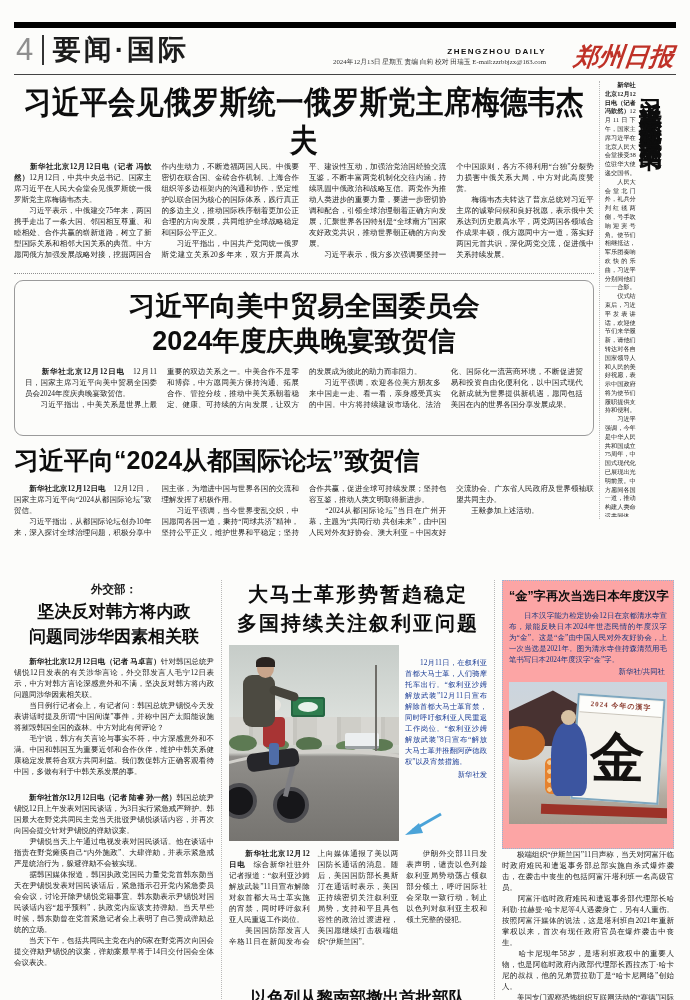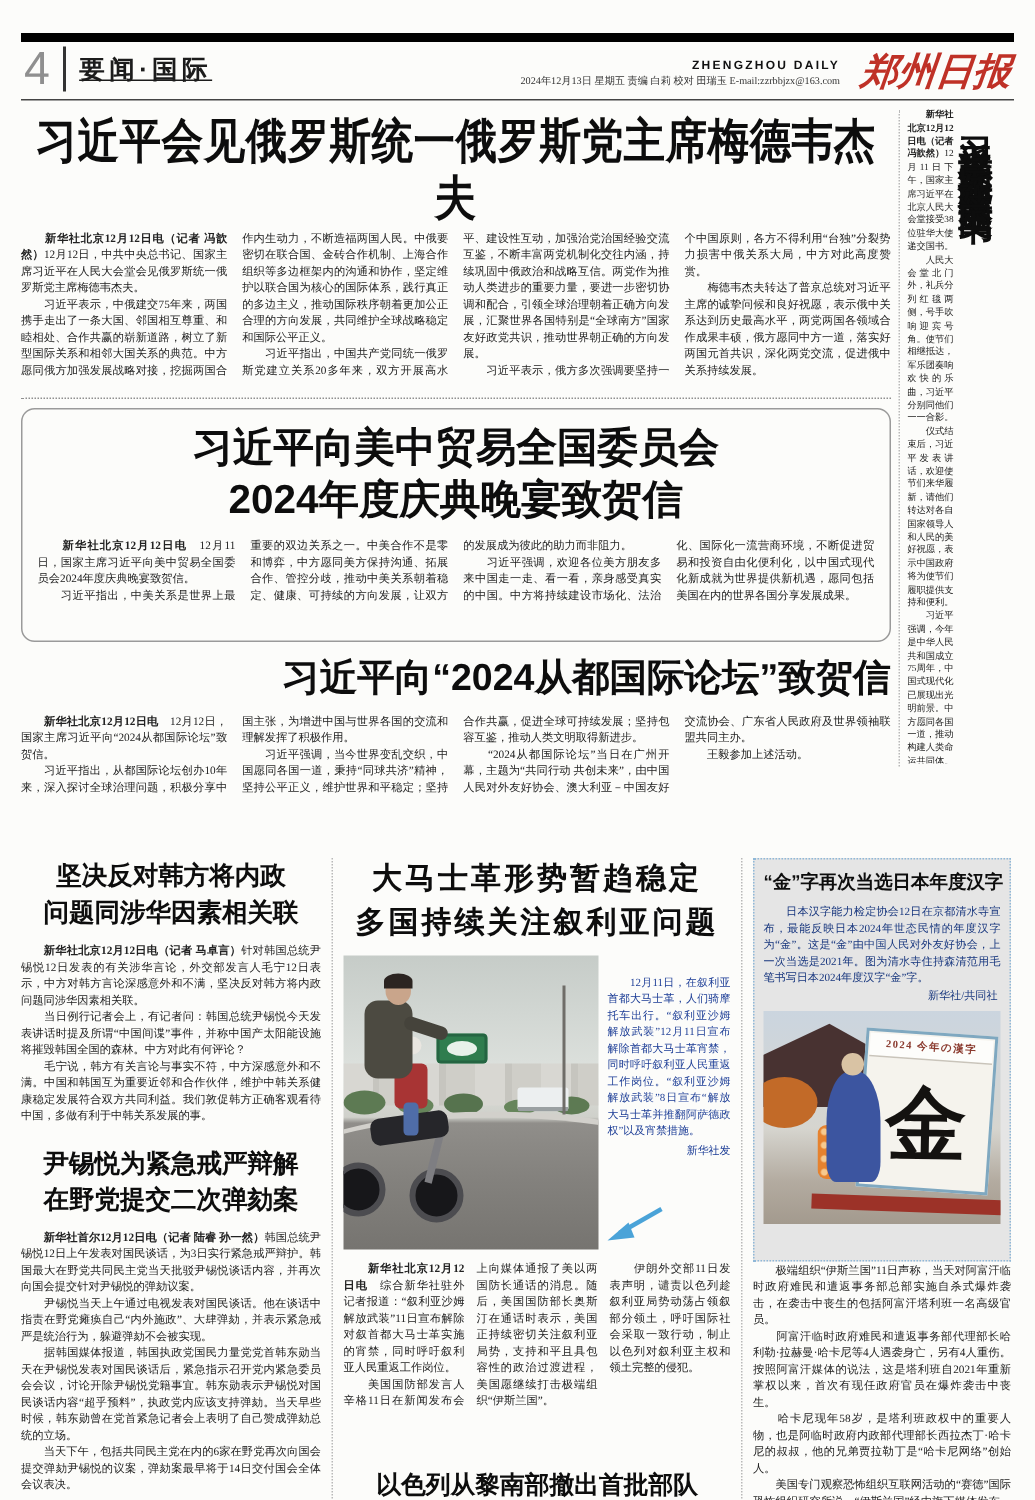--- a/index.html
+++ b/index.html
@@ -7,22 +7,22 @@
         font-family:"Liberation Serif","DejaVu Serif",serif;color:#1c1c1c;overflow:hidden;
         box-sizing:border-box;padding:22px 14px 0 14px;}
   .sans{font-family:"Liberation Sans","DejaVu Sans",sans-serif;}
   
   .topbar{height:6px;background:#000;}
   .header{display:flex;justify-content:space-between;align-items:flex-end;
           border-bottom:1.5px solid #444;padding:3px 2px 5px 2px;}
   .hleft{display:flex;align-items:center;gap:9px;}
   .pageno{font-size:31px;line-height:30px;color:#8f8f8f;font-family:"Liberation Sans",sans-serif;}
   .hdiv{width:1.5px;height:30px;background:#333;}
-  .section{font-size:17px;font-weight:bold;letter-spacing:3px;font-family:"Liberation Sans",sans-serif;text-decoration:underline;}
-  .hright{display:flex;align-items:flex-end;gap:14px;}
+  .section{font-size:28px;font-weight:bold;letter-spacing:3px;font-family:"Liberation Sans",sans-serif;}
+  .hright{display:flex;align-items:flex-end;gap:28px;}
   .hmeta{text-align:right;padding-bottom:2px;}
   .men{font-size:8px;font-weight:bold;letter-spacing:1.5px;color:#111;}
   .dateline{font-size:6.8px;color:#333;margin-top:1px;}
   .logo{font-size:25px;font-weight:bold;font-style:italic;color:#bf3127;line-height:1;
         font-family:"Liberation Serif",serif;transform:skewX(-6deg);}
   
   .lead{font-weight:bold;}
   .jbody{text-align:justify;white-space:pre-line;overflow:hidden;color:#222;}
   .body4{column-count:4;column-gap:10px;font-size:7.5px;line-height:11px;}
   .body3{column-count:3;column-gap:8px;font-size:7.5px;line-height:11px;}
@@ -34,21 +34,21 @@
   .stripR{width:72px;margin-left:5px;border-left:1px dotted #b8b8b8;padding-left:5px;
           display:flex;height:438px;}
   .strip-body{width:31px;font-size:6.2px;line-height:8.8px;height:436px;}
   .strip-headline{writing-mode:vertical-rl;font-size:23px;font-weight:900;letter-spacing:3px;
                   line-height:1.05;margin-left:3px;color:#0d0d0d;}
   .h1{font-size:27.5px;font-weight:900;text-align:center;line-height:1.2;letter-spacing:0.5px;
       transform:scaleY(1.15);transform-origin:top;color:#0d0d0d;margin:2px 0 12px 0;}
   .boxed{border:1.2px solid #9a9a9a;border-radius:9px;padding:8px 10px 5px 10px;margin-top:2px;}
   .h2{font-size:27px;font-weight:900;text-align:center;line-height:1.3;white-space:pre-line;
       color:#0d0d0d;margin-bottom:7px;}
-  .h3{font-size:25px;font-weight:900;text-align:right;line-height:1.25;color:#0d0d0d;
+  .h3{font-size:25px;font-weight:900;text-align:left;line-height:1.25;color:#0d0d0d;
       margin:9px 0 7px 0;}
   .a1b{height:106px;}
   .a2b{height:64px;}
   .a3b{height:88px;}
   
   .rowB{display:flex;margin-top:9px;align-items:stretch;}
   .colL{width:200px;padding-right:7px;border-right:1px dotted #b8b8b8;}
   .colM{width:258px;padding:0 7px;border-right:1px dotted #b8b8b8;}
   .colR{width:172px;padding-left:7px;}
   .kicker{font-size:11.5px;font-weight:bold;text-align:center;margin:2px 0 3px 0;}
@@ -60,21 +60,21 @@
   .h6{font-size:20px;font-weight:900;text-align:center;line-height:1.45;letter-spacing:2px;
       white-space:pre-line;color:#0d0d0d;}
   .photo-row{display:flex;margin-top:7px;}
   .caption-col{width:82px;padding:1px 0 0 6px;font-size:7.3px;line-height:11px;color:#1c3d96;
                text-align:justify;white-space:pre-line;position:relative;}
   .cap-credit{display:block;text-align:right;margin-top:2px;}
   .cap-arrow{position:absolute;bottom:4px;left:2px;}
   .a6b{height:132px;margin-top:7px;}
   .h7{font-size:16.5px;font-weight:900;text-align:center;color:#0d0d0d;margin:7px 0 5px 0;}
   
-  .goldbox{background:#e5e5e5;border:1.2px dotted #8fb8d8;padding:7px 6px 24px 6px;}
+  .goldbox{background:#fca5a5;border:1.2px dotted #8fb8d8;padding:7px 6px 24px 6px;}
   .h8{font-size:12.3px;font-weight:900;text-align:center;color:#0d0d0d;white-space:nowrap;}
   .gold-body{font-size:7.4px;line-height:11px;color:#17367e;text-align:justify;white-space:pre-line;
              margin-top:5px;}
   .gold-credit{font-size:7.4px;color:#17367e;text-align:right;margin:2px 2px 4px 0;}
   .h9{font-size:12.8px;font-weight:900;text-align:center;color:#0d0d0d;margin:11px 0 6px 0;}
   .isisb{height:196px;}
   
   .photo1{position:relative;width:170px;height:196px;overflow:hidden;flex:none;
           background:linear-gradient(#c6ccc8 0%,#dde1dd 40%,#cfd0ca 55%,#908e8a 57%,#84827e 75%,#767470 100%);}
   .p1-buildings{position:absolute;top:72px;left:0;right:0;height:28px;
@@ -187,29 +187,28 @@
 　　仪式结束后，习近平发表讲话，欢迎使节们来华履新，请他们转达对各自国家领导人和人民的美好祝愿，表示中国政府将为使节们履职提供支持和便利。
 　　习近平强调，今年是中华人民共和国成立75周年，中国式现代化已展现出光明前景。中方愿同各国一道，推动构建人类命运共同体。</span></div>
       <div class="strip-headline sans">习近平接受外国新任驻华大使递交国书</div>
     </div>
   </div>
 
   <div class="rowB">
 
     <div class="colL">
       <div>
+        <div class="kicker sans">外交部：</div>
         <div class="h4 sans">坚决反对韩方将内政
 问题同涉华因素相关联</div>
         <div class="jbody body1 a4b"><b class="lead">　　新华社北京12月12日电（记者 马卓言）</b><span>针对韩国总统尹锡悦12日发表的有关涉华言论，外交部发言人毛宁12日表示，中方对韩方言论深感意外和不满，坚决反对韩方将内政问题同涉华因素相关联。
 　　当日例行记者会上，有记者问：韩国总统尹锡悦今天发表讲话时提及所谓“中国间谍”事件，并称中国产太阳能设施将摧毁韩国全国的森林。中方对此有何评论？
 　　毛宁说，韩方有关言论与事实不符，中方深感意外和不满。中国和韩国互为重要近邻和合作伙伴，维护中韩关系健康稳定发展符合双方共同利益。我们敦促韩方正确客观看待中国，多做有利于中韩关系发展的事。</span></div>
       </div>
       <div class="a5">
-        <div class="h5 sans">尹锡悦为紧急戒严辩解
-在野党提交二次弹劾案</div>
         <div class="jbody body1 a5b"><b class="lead">　　新华社首尔12月12日电（记者 陆睿 孙一然）</b><span>韩国总统尹锡悦12日上午发表对国民谈话，为3日实行紧急戒严辩护。韩国最大在野党共同民主党当天批驳尹锡悦谈话内容，并再次向国会提交针对尹锡悦的弹劾议案。
 　　尹锡悦当天上午通过电视发表对国民谈话。他在谈话中指责在野党瘫痪自己“内外施政”、大肆弹劾，并表示紧急戒严是统治行为，躲避弹劾不会被实现。
 　　据韩国媒体报道，韩国执政党国民力量党党首韩东勋当天在尹锡悦发表对国民谈话后，紧急指示召开党内紧急委员会会议，讨论开除尹锡悦党籍事宜。韩东勋表示尹锡悦对国民谈话内容“超乎预料”，执政党内应该支持弹劾。当天早些时候，韩东勋曾在党首紧急记者会上表明了自己赞成弹劾总统的立场。
 　　当天下午，包括共同民主党在内的6家在野党再次向国会提交弹劾尹锡悦的议案，弹劾案最早将于14日交付国会全体会议表决。</span></div>
       </div>
     </div>
 
     <div class="colM">
       <div class="h6 sans">大马士革形势暂趋稳定
 多国持续关注叙利亚问题</div>

